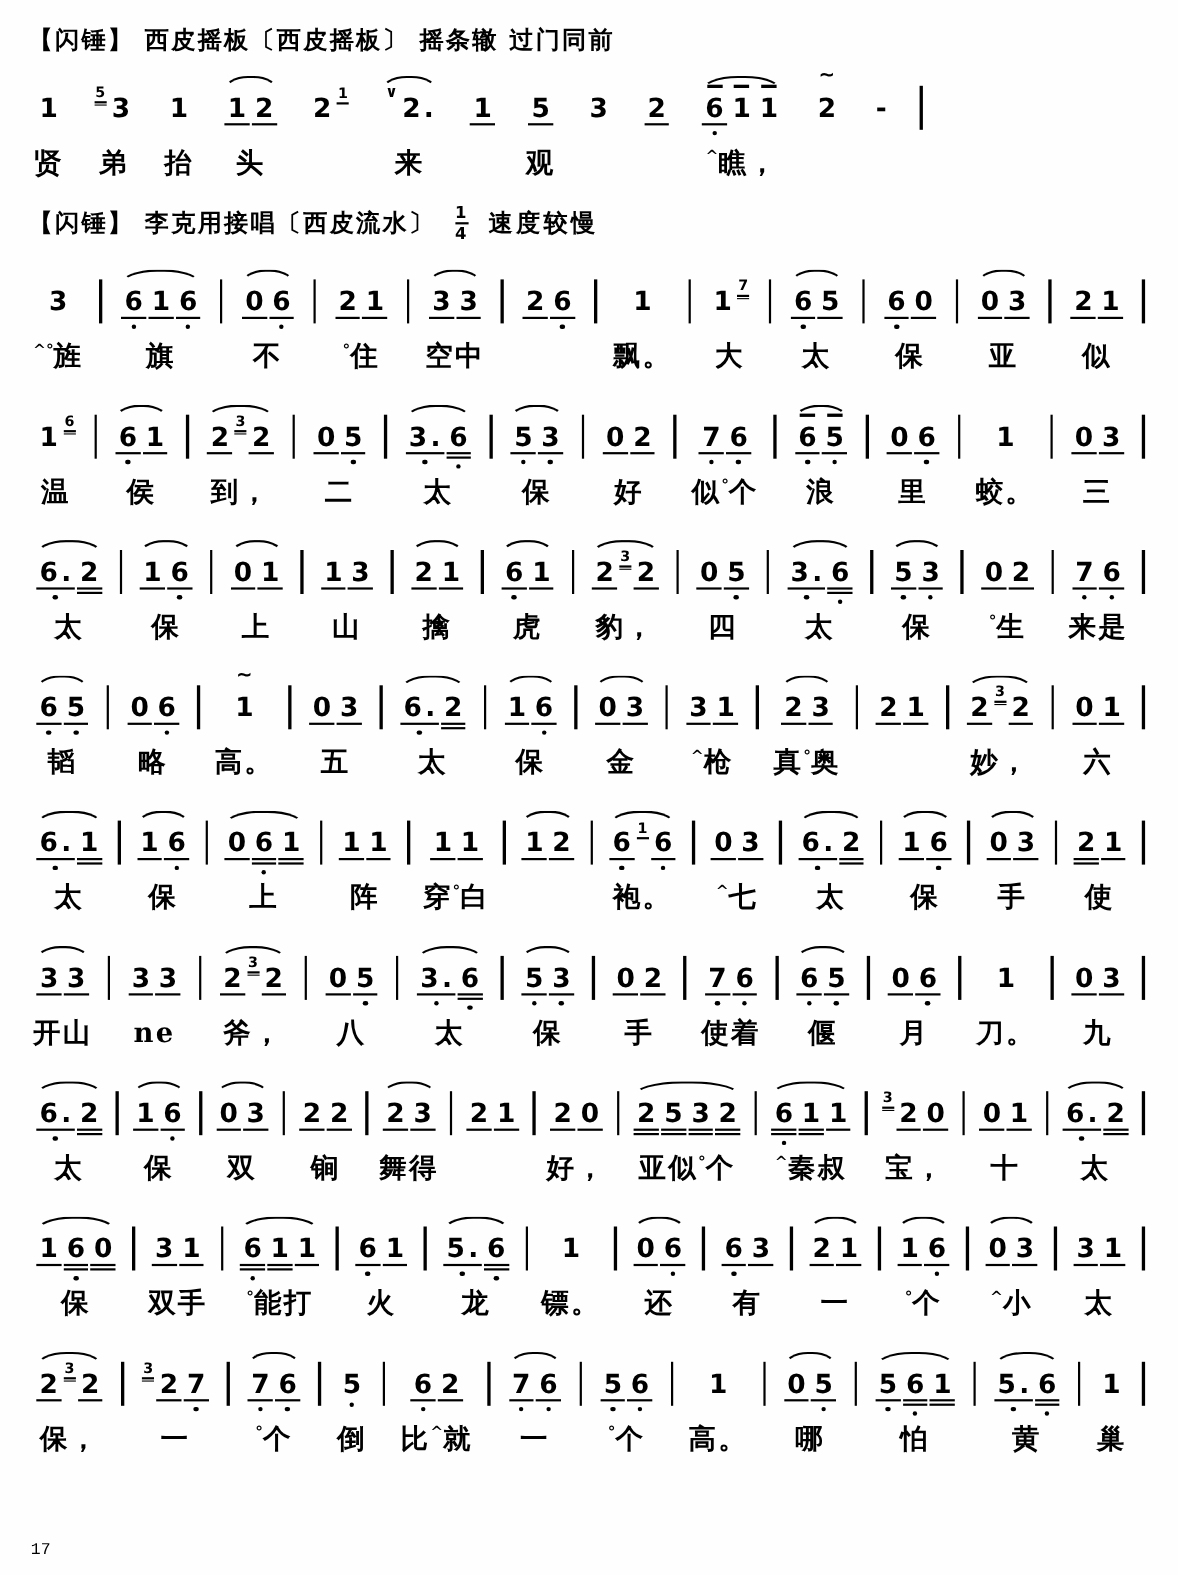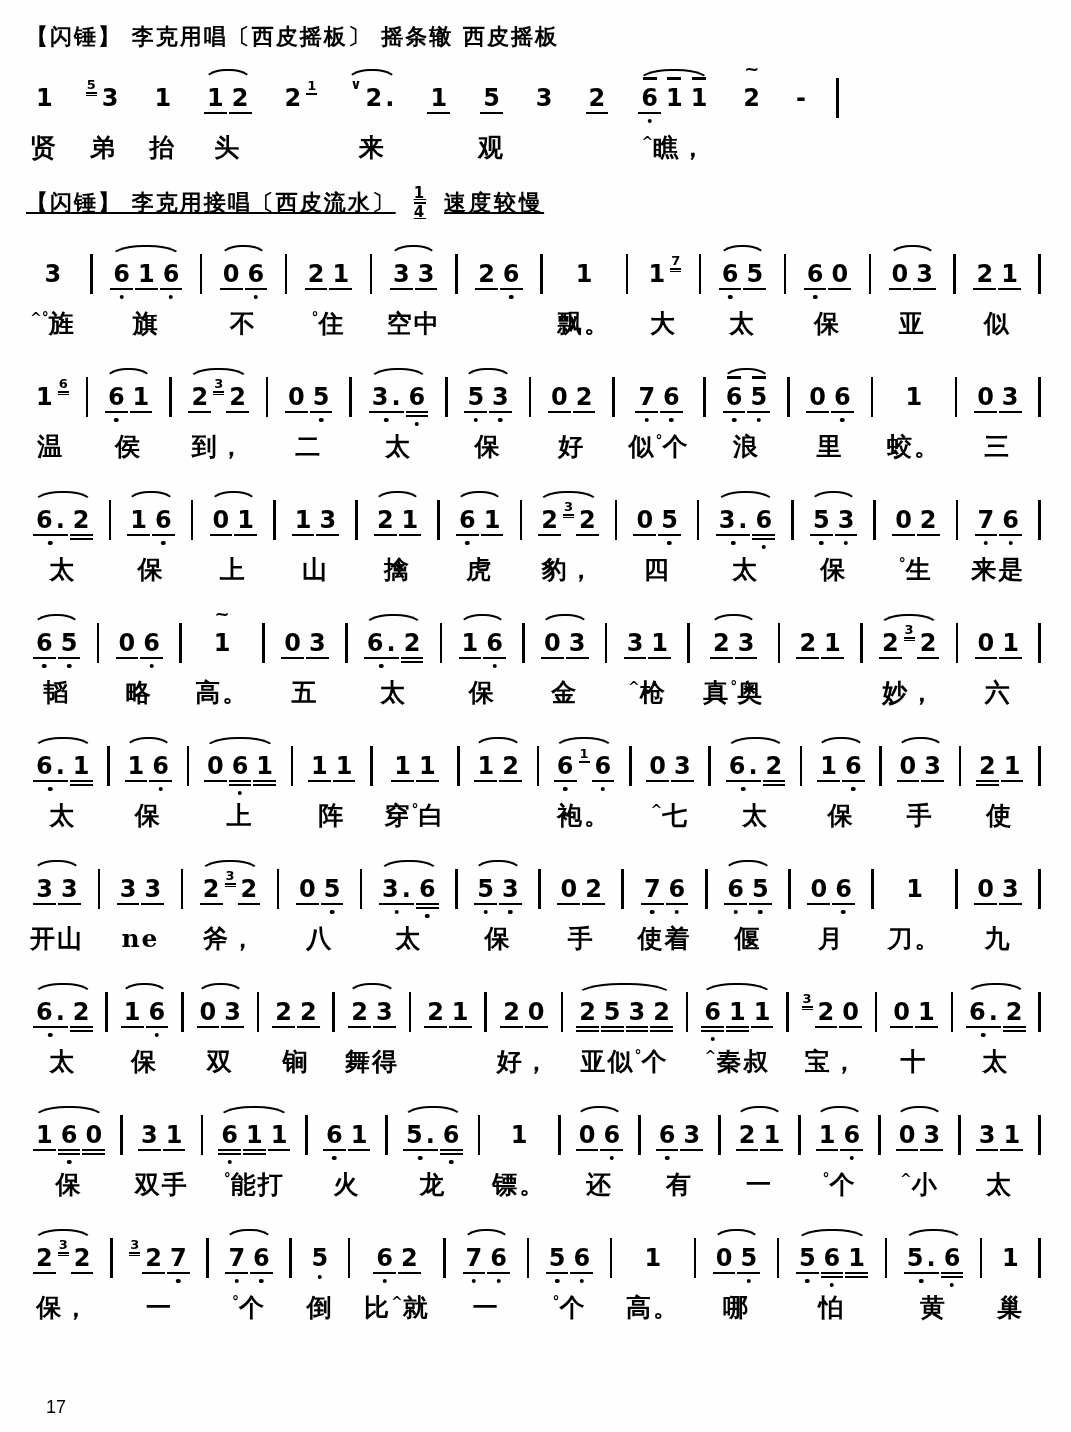--- a/index.html
+++ b/index.html
@@ -5,21 +5,21 @@
   html,body{margin:0;padding:0;background:#e8e8e8;}
   .page{
     position:relative; width:1071px; height:1432px; background:#fefefe;
     box-sizing:border-box; padding:18px 26px 0 26px; overflow:hidden;
     color:#000; font-family:"DejaVu Sans", sans-serif;
   }
   
   .hdr{ font-weight:bold; font-size:22px; letter-spacing:2px;
         font-family:"DejaVu Sans", sans-serif; display:flex; align-items:center; gap:14px;}
   .hdr1{ margin:4px 0 18px 0; }
-  .hdr2{ margin:16px 0 26px 0;text-decoration:underline; }
+  .hdr2{ margin:16px 0 26px 0; }
   .meter{ display:inline-flex; flex-direction:column; align-items:center; line-height:1;
           font-size:15px; font-weight:bold; margin:0 4px;}
   .meter .fl{ width:12px; height:2px; background:#000; margin:1px 0;}
   .tempo{ letter-spacing:3px; }
   
   .score-line{ display:flex; justify-content:space-between; align-items:flex-start;
                padding:0 4px; margin-bottom:23px; }
   .score-line.free{ justify-content:flex-start; gap:24px; max-width:690px; margin-bottom:6px;}
   .unit{ display:flex; flex-direction:column; align-items:center; }
   .nrow{ height:56px; display:flex; align-items:center; justify-content:center; }
@@ -45,36 +45,36 @@
   .note.dash{ font-size:24px; letter-spacing:0; }
   .slurarc{ position:absolute; display:block; top:-17px; left:2px; right:2px; height:12px;
             border-top:2.6px solid #000; border-left:2px solid transparent;
             border-right:2px solid transparent;
             border-radius:50% 50% 0 0 / 110% 110% 0 0; }
   
   .lyric{ font-family:"DejaVu Serif","Liberation Serif",serif; font-weight:bold;
           font-size:25px; line-height:1.1; white-space:nowrap; letter-spacing:2px;}
   .lyric .mk{ font-size:14px; vertical-align:super; letter-spacing:0; }
   
-  .pagenum{ position:absolute; left:46px; bottom:14px; font-size:18px;
-            font-family:Liberation Sans, sans-serif; }
+  .pagenum{ position:absolute; left:28px; bottom:14px; font-size:15px;
+            font-family:Liberation Mono, monospace; }
   .wm{ position:absolute; right:18px; bottom:26px; display:flex; align-items:center; gap:8px; }
   .wm .wm-text{ display:flex; flex-direction:column; align-items:flex-end; line-height:1; }
   .wm .wm-name{ font-size:44px; font-weight:bold; letter-spacing:4px;
                 font-family:"DejaVu Serif",serif; }
   .wm .wm-url{ font-size:11px; letter-spacing:2px; margin-top:4px;
                font-family:"DejaVu Sans Mono",monospace; }
 </style>
 </head>
 <body>
 
 <div class="page">
 
   <div class="hdr hdr1">
-    <span>【闪锤】  李克用唱〔西皮摇板〕  摇条辙  西皮摇板</span>
+    <span>【闪锤】  西皮摇板〔西皮摇板〕  摇条辙  过门同前</span>
   </div>
 
   <div id="line-first">
       <div class="score-line free">
         <span class="unit">
           <span class="nrow">
             <span class="cell">
               <span class="note"><span class="dg">1</span></span>
             </span>
           </span>

